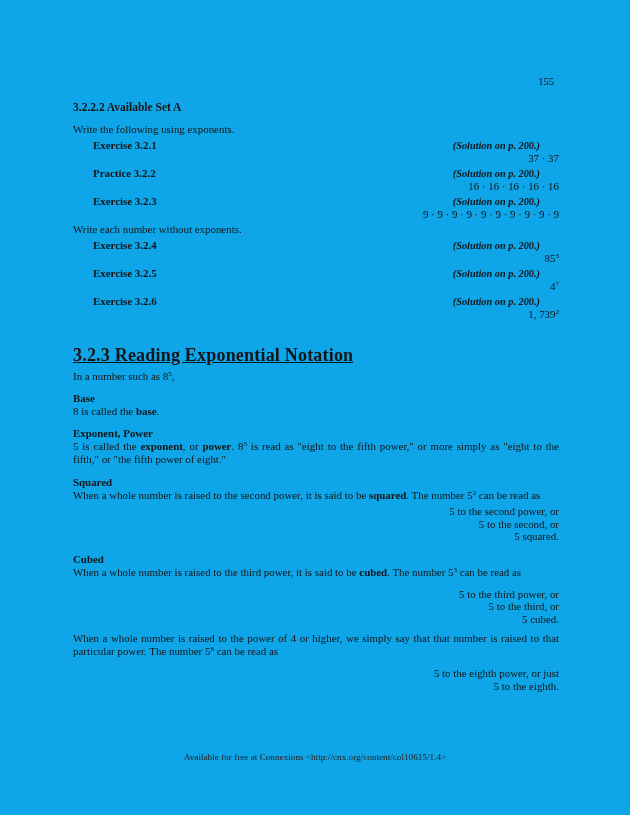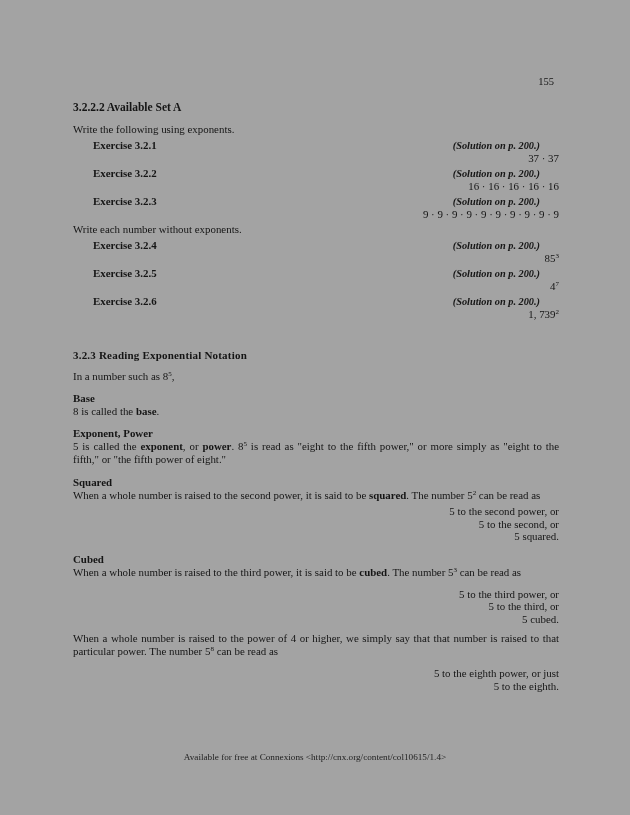--- a/index.html
+++ b/index.html
@@ -1,21 +1,21 @@
 <!DOCTYPE html>
 <html><head>
 <meta charset="utf-8">
 <style>
   * { margin: 0; padding: 0; box-sizing: border-box; }
   html, body { background: #e8e8e8; }
   .page {
     position: relative;
     width: 630px;
     height: 815px;
-    background: #a3a3a3;
+    background: #0ea5e9;
     color: #151515;
     font-family: "Liberation Serif", "DejaVu Serif", serif;
     overflow: hidden;
     margin: 0 auto;
   }
   .pagenum {
     position: absolute;
     top: 76px;
     right: 76px;
     font-size: 10.5px;
@@ -28,25 +28,26 @@
     width: 486px;
     padding-top: 101px;
     display: flow-root;
   }
   .h-sub {
     font-size: 11.5px;
     font-weight: bold;
     line-height: 13px;
   }
   .h-main {
-    font-size: 11px;
+    font-size: 18px;
     font-weight: bold;
     line-height: 17px;
     margin-top: 26px;
     letter-spacing: 0.2px;
+    text-decoration: underline;
   }
   .body-line {
     font-size: 10.9px;
     line-height: 13px;
   }
   .intro { margin-top: 9px; }
   .intro2 { margin-top: 2px; }
   .exercise { margin-top: 2px; }
   .exercise.first { margin-top: 3px; }
   .ex-head {
@@ -123,21 +124,21 @@
     <div class="exercise first">
       <div class="ex-head">
         <span class="ex-title">Exercise 3.2.1</span>
         <span class="ex-sol">(Solution on p. 200.)</span>
       </div>
       <div class="ex-body">37 · 37</div>
     </div>
 
     <div class="exercise">
       <div class="ex-head">
-        <span class="ex-title">Exercise 3.2.2</span>
+        <span class="ex-title">Practice 3.2.2</span>
         <span class="ex-sol">(Solution on p. 200.)</span>
       </div>
       <div class="ex-body">16 · 16 · 16 · 16 · 16</div>
     </div>
 
     <div class="exercise">
       <div class="ex-head">
         <span class="ex-title">Exercise 3.2.3</span>
         <span class="ex-sol">(Solution on p. 200.)</span>
       </div>

